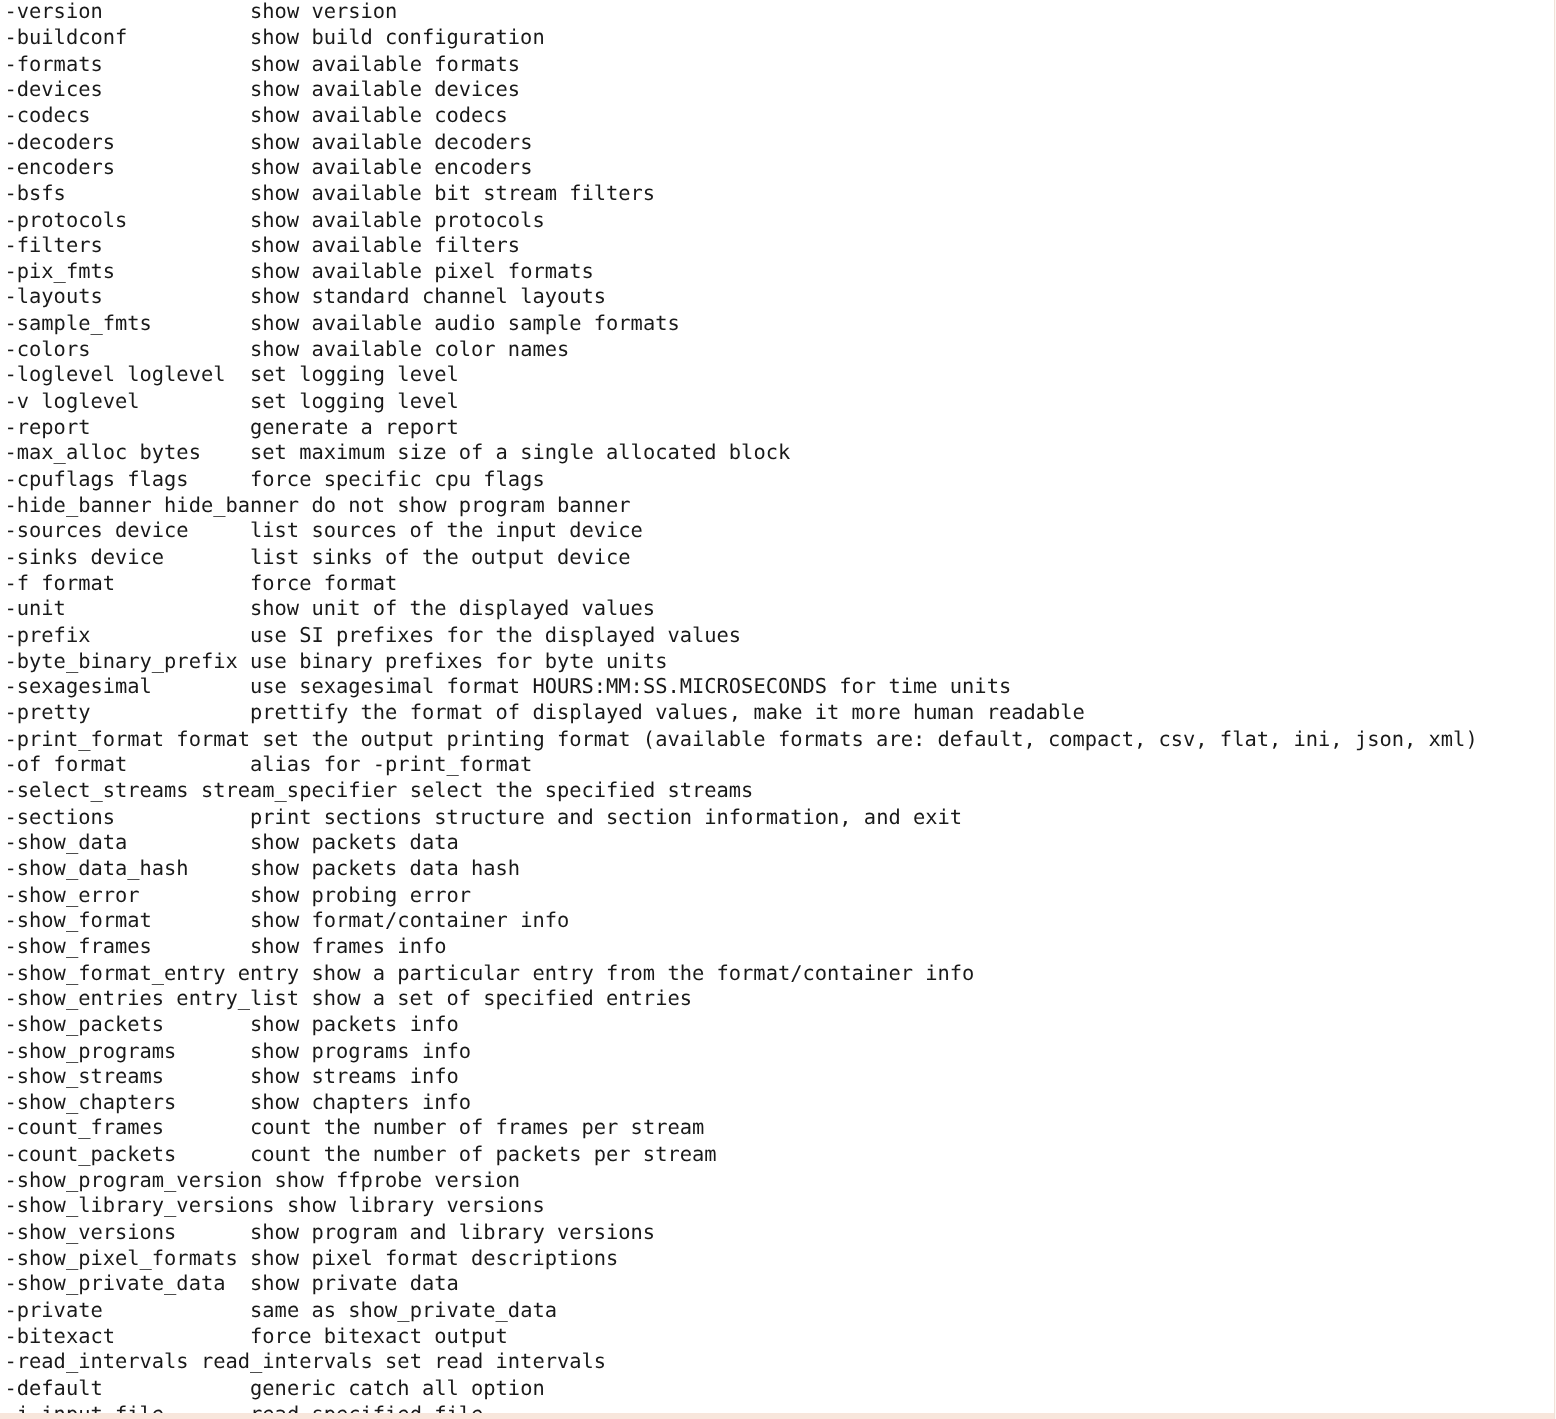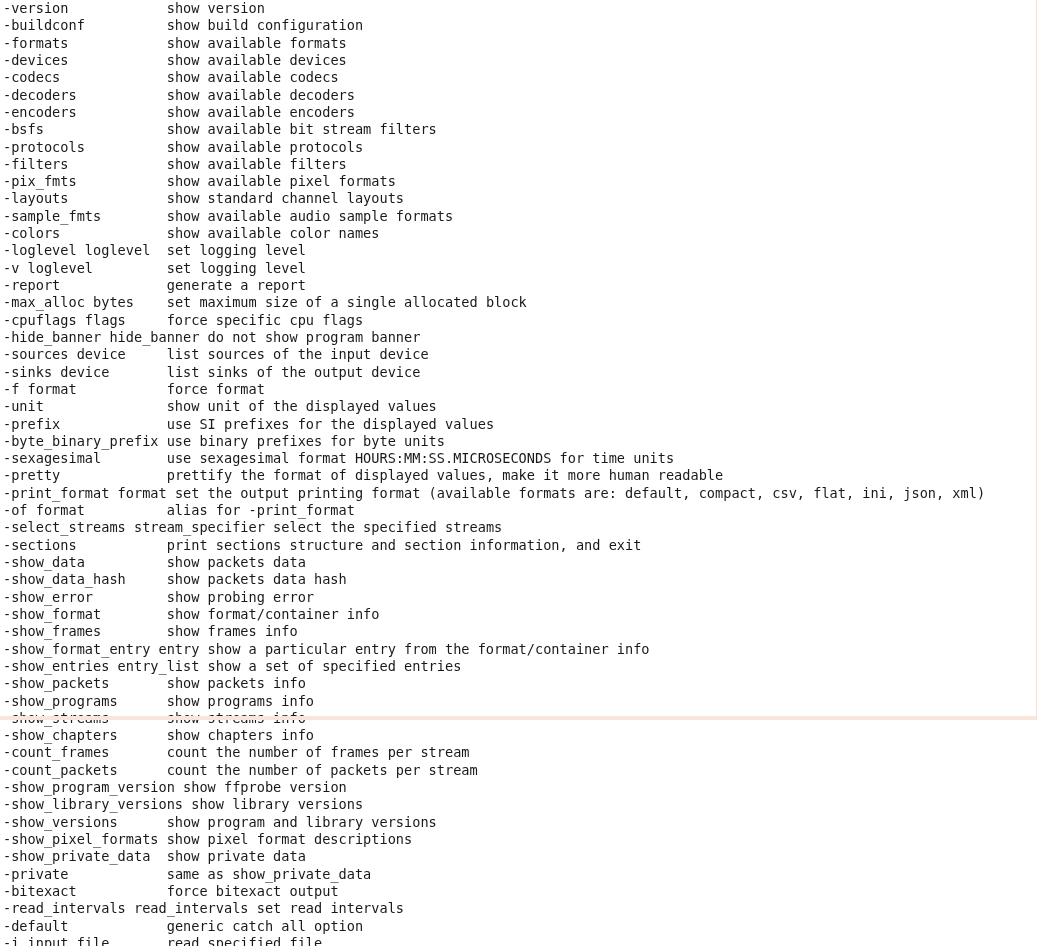--- a/index.html
+++ b/index.html
@@ -10,21 +10,21 @@
   }
   body {
     width: 1037px;
     height: 946px;
     overflow: hidden;
     font-family: "DejaVu Sans Mono", "Liberation Mono", monospace;
   }
   #terminal-output {
     position: relative;
     width: 1037px;
-    height: 720px;
+    height: 946px;
     box-sizing: border-box;
     background: #ffffff;
     border-right: 1px solid #f0e2d8;
   }
   #option-list {
     position: absolute;
     left: 0;
     top: 0;
     margin: 0;
     padding: 0;

